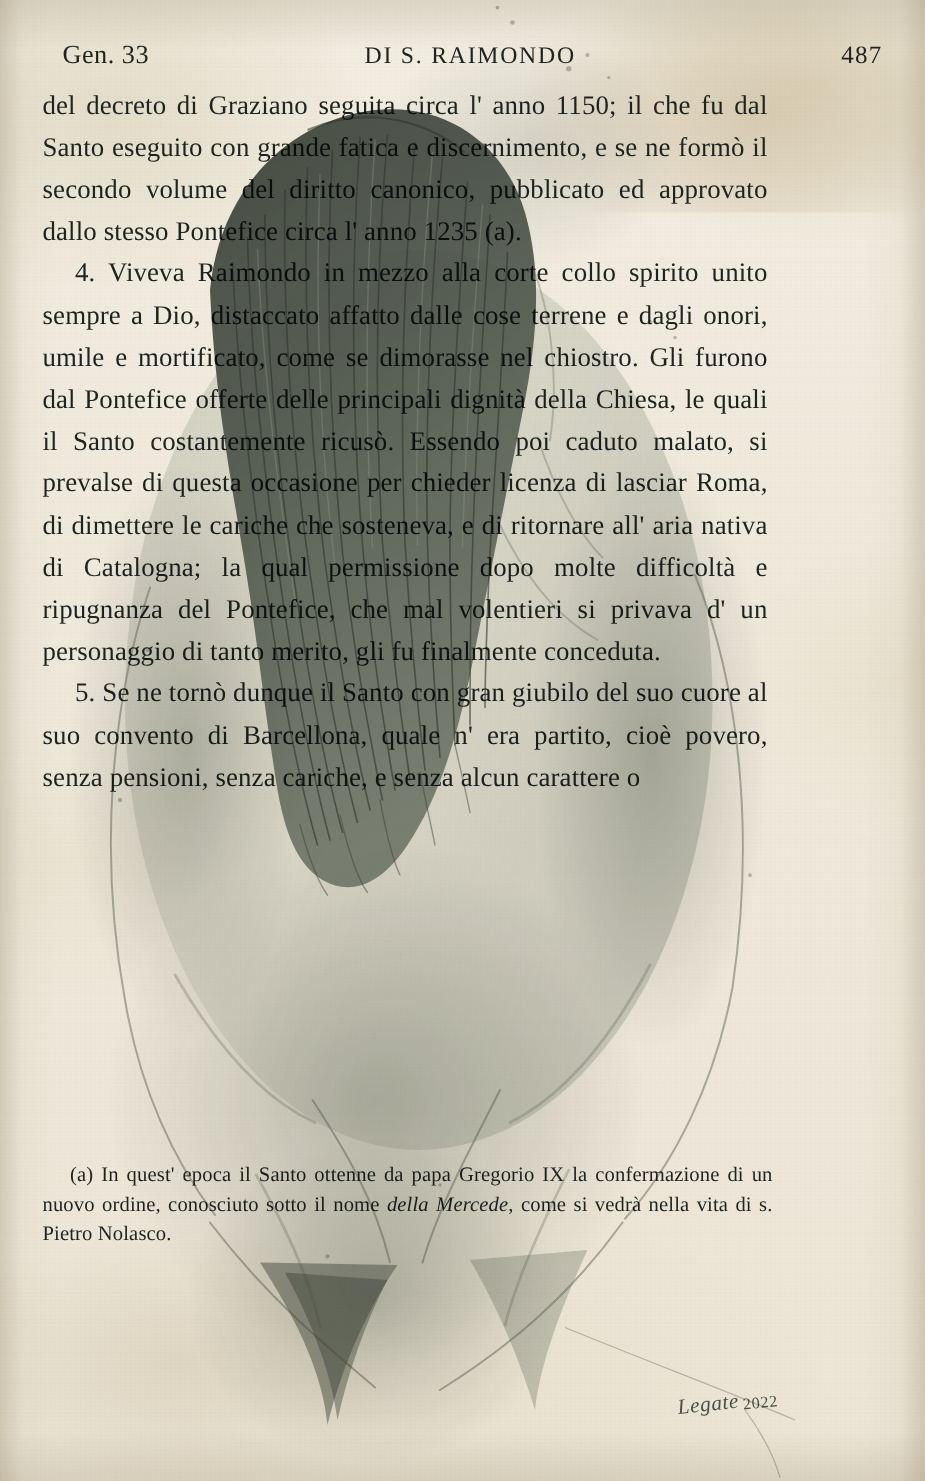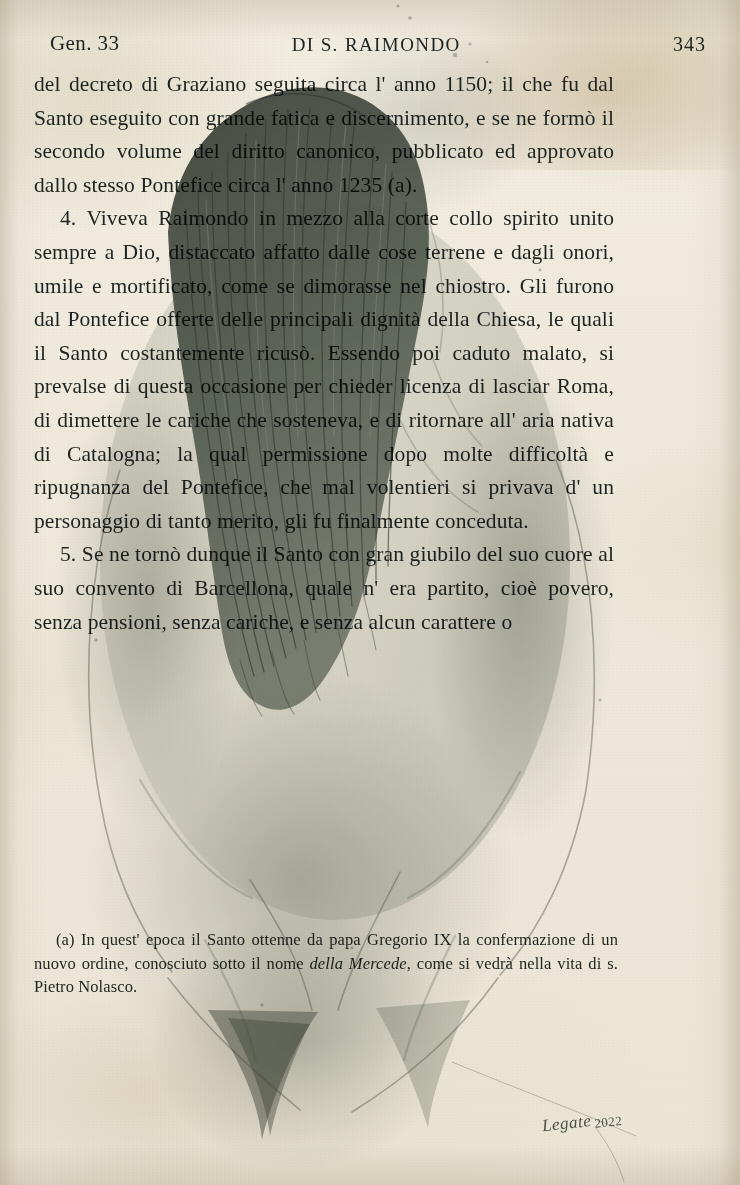--- a/index.html
+++ b/index.html
@@ -175,21 +175,21 @@
 
   <div class="paper-base"></div>
   <div class="stain-tr"></div>
   <div class="stain-bl"></div>
 
   <div class="text-layer">
 
     <div class="header">
       <span class="folio-left">Gen. 33</span>
       <span class="running-title">DI S. RAIMONDO</span>
-      <span class="folio-right">343</span>
+      <span class="folio-right">487</span>
     </div>
 
     <div class="body-col">
       <p>del decreto di Graziano seguita circa l' anno 1150; il che fu dal Santo eseguito con grande fatica e discernimento, e se ne formò il secondo volume del diritto canonico, pubblicato ed approvato dallo stesso Pontefice circa l' anno 1235 (a).</p>
       <p class="indent">4. Viveva Raimondo in mezzo alla corte collo spirito unito sempre a Dio, distaccato affatto dalle cose terrene e dagli onori, umile e mortificato, come se dimorasse nel chiostro. Gli furono dal Pontefice offerte delle principali dignità della Chiesa, le quali il Santo costantemente ricusò. Essendo poi caduto malato, si prevalse di questa occasione per chieder licenza di lasciar Roma, di dimettere le cariche che sosteneva, e di ritornare all' aria nativa di Catalogna; la qual permissione dopo molte difficoltà e ripugnanza del Pontefice, che mal volentieri si privava d' un personaggio di tanto merito, gli fu finalmente conceduta.</p>
       <p class="indent">5. Se ne tornò dunque il Santo con gran giubilo del suo cuore al suo convento di Barcellona, quale n' era partito, cioè povero, senza pensioni, senza cariche, e senza alcun carattere o</p>
     </div>
 
     <div class="footnote-rule"></div>
 

